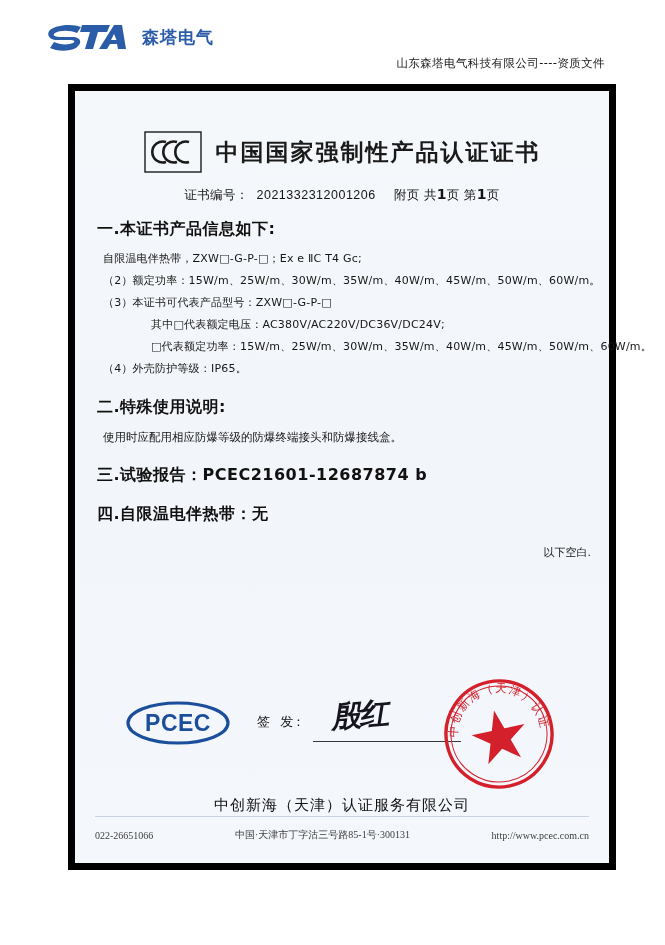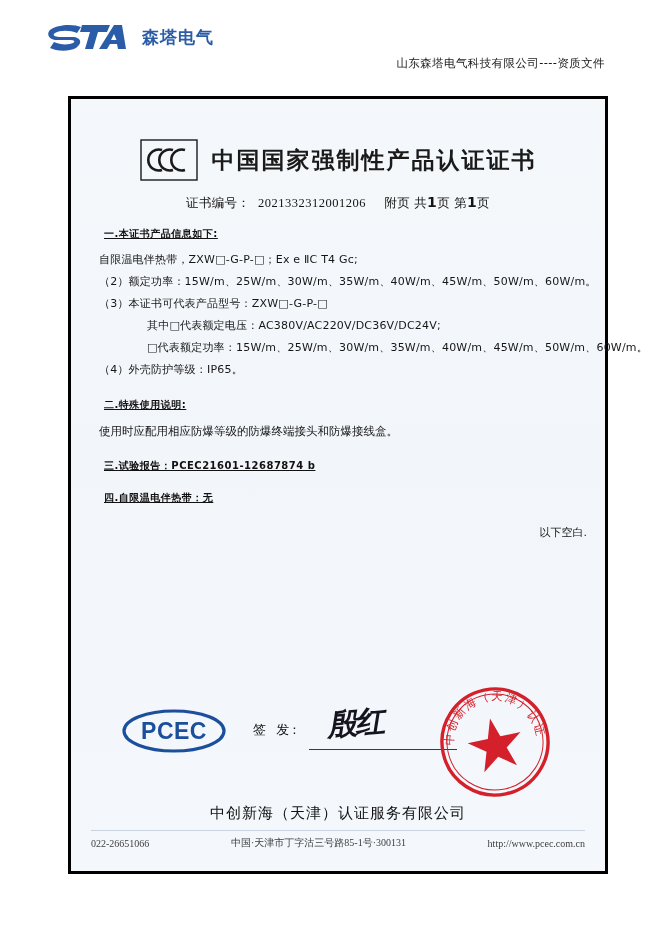--- a/index.html
+++ b/index.html
@@ -48,25 +48,25 @@
     font-family: "DejaVu Sans", sans-serif;
     font-size: 11.5px;
     color: #1b1b1b;
     letter-spacing: 0.4px;
   }
 
   
   .sheet {
     position: absolute;
     left: 68px;
-    top: 96px;
+    top: 84px;
     width: 534px;
     height: 772px;
     background: #fef9c3;
-    border: 3px solid #000000;
+    border: 7px solid #000000;
     box-shadow: 0 0 0 1px #eef2f7 inset;
   }
   .sheet-inner {
     position: absolute;
     left: 0; top: 0; right: 0; bottom: 0;
     background:
       linear-gradient(180deg, #f5f8fb 0%, #f2f5fa 45%, #f4f7fb 100%);
   }
 
   
@@ -99,47 +99,46 @@
     top: 95px;
     left: 0;
     width: 100%;
     text-align: center;
     font-family: "DejaVu Sans", sans-serif;
     font-size: 12.5px;
     color: #141414;
     letter-spacing: 0.3px;
   }
   .cert-no-row .num {
-    font-family: Liberation Serif, serif;
+    font-family: Liberation Sans, sans-serif;
     letter-spacing: 0.5px;
     margin-left: 8px;
   }
   .cert-no-row .pages {
     margin-left: 14px;
   }
   .cert-no-row .big {
     font-size: 14px;
     font-weight: bold;
   }
 
   
   .body-block {
     position: absolute;
     top: 128px;
     left: 18px;
     right: 18px;
   }
   .sec-head {
     font-family: "DejaVu Sans", sans-serif;
-    font-size: 10px;
+    font-size: 16px;
     font-weight: bold;
     color: #111;
-    margin: 0 0 9px 15px;
+    margin: 0 0 9px 4px;
     letter-spacing: 0.5px;
-    text-decoration: underline;
   }
   .sec-head.gap {
     margin-top: 18px;
   }
   .line {
     font-family: "DejaVu Sans", sans-serif;
     font-size: 11px;
     color: #161616;
     line-height: 20px;
     letter-spacing: 0.2px;
@@ -228,20 +227,21 @@
   }
 
   
   .sheet-footer {
     position: absolute;
     left: 20px;
     right: 20px;
     bottom: 16px;
     height: 24px;
     border-top: 1px solid #c9d4e0;
+    padding-top: 6px;
     display: flex;
     align-items: center;
     justify-content: space-between;
     font-family: "Liberation Serif", serif;
     font-size: 10px;
     color: #3c3c3c;
   }
   .sheet-footer .mid {
     flex: 1;
     text-align: center;

